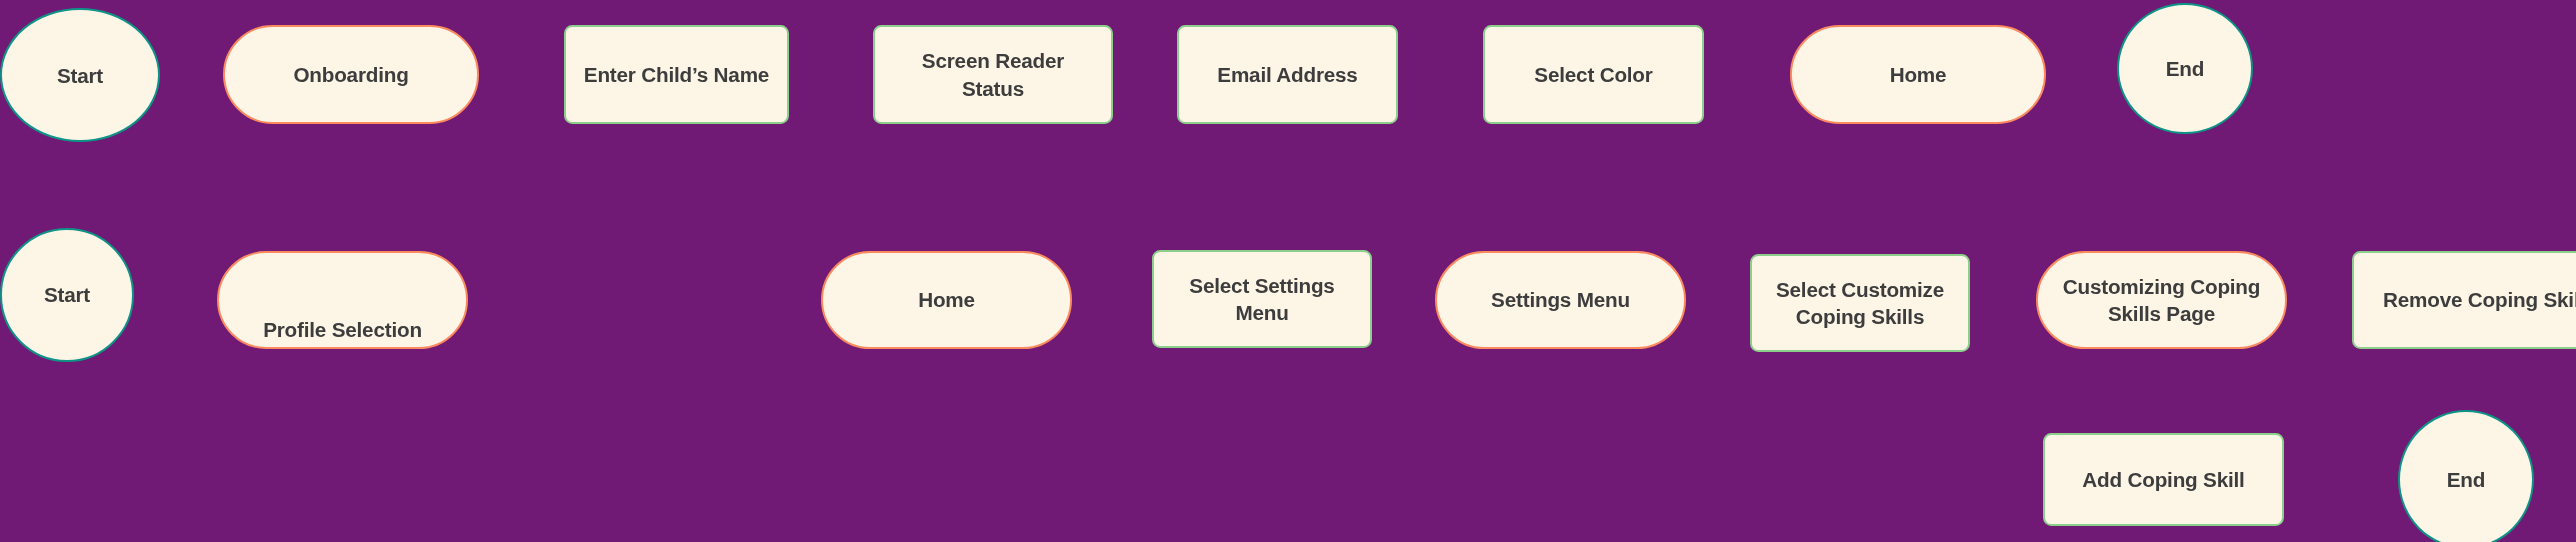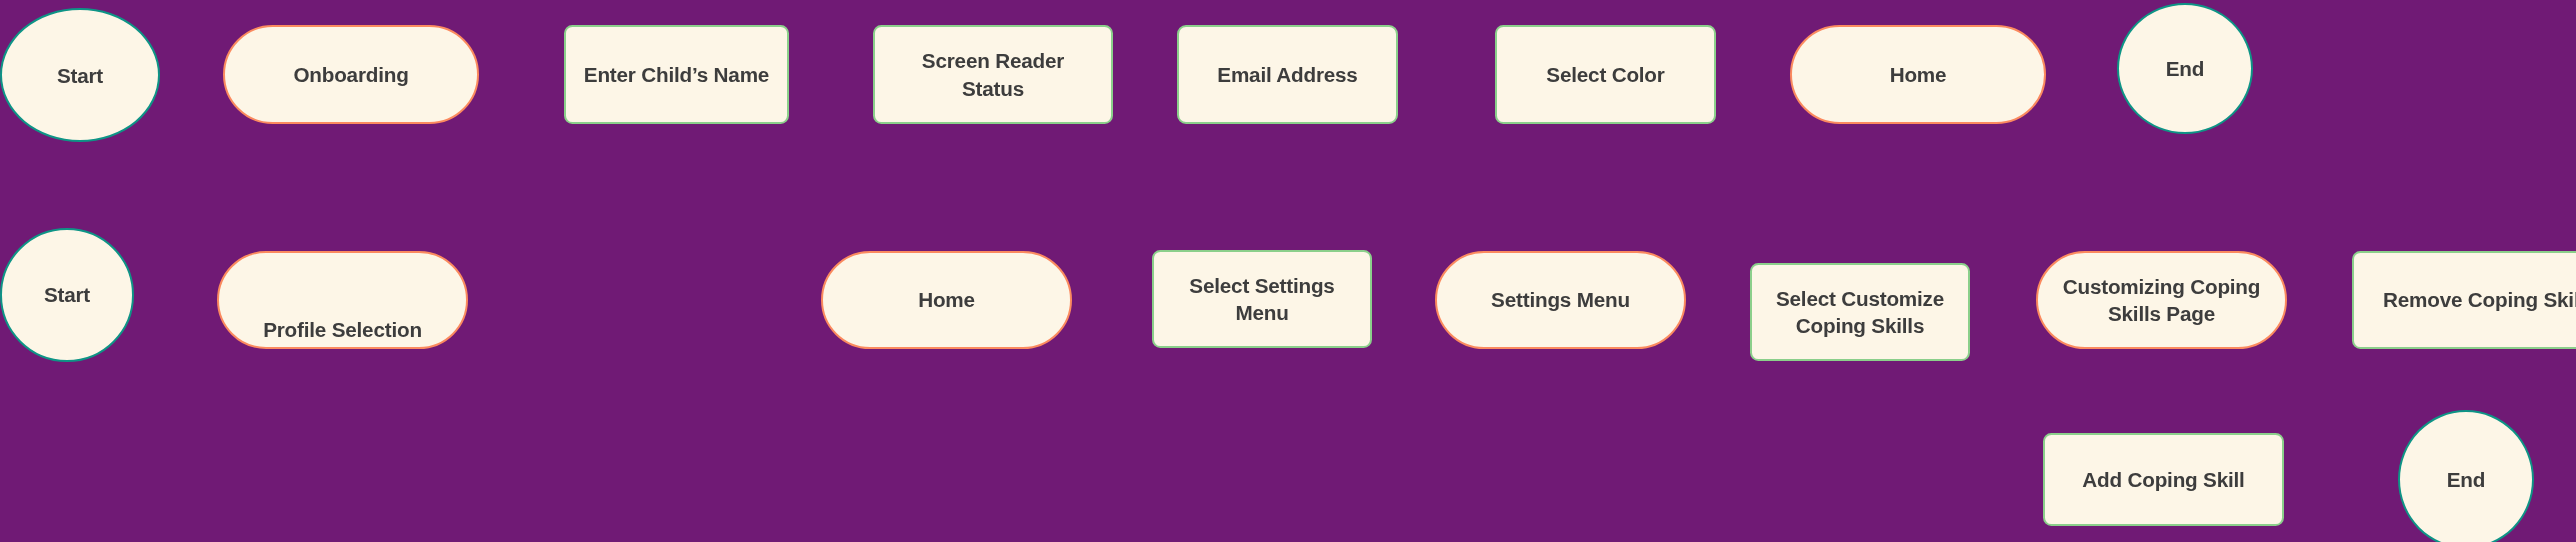--- a/index.html
+++ b/index.html
@@ -68,24 +68,24 @@
       <div class="node shape-page" style="left: 223px; top: 25px; width: 256px; height: 99px;">
         <span class="label">Onboarding</span>
       </div>
       <div class="node shape-action" style="left: 564px; top: 25px; width: 225px; height: 99px;">
         <span class="label">Enter Child’s Name</span>
       </div>
       <div class="node shape-action" style="left: 873px; top: 25px; width: 240px; height: 99px;">
         <span class="label">Screen Reader
 Status</span>
       </div>
-      <div class="node shape-action" style="left: 1177px; top: 25px; width: 221px; height: 99px; border-radius: 9px;">
+      <div class="node shape-action" style="left: 1177px; top: 25px; width: 221px; height: 99px;">
         <span class="label">Email Address</span>
       </div>
-      <div class="node shape-action" style="left: 1483px; top: 25px; width: 221px; height: 99px; margin-left: 12px;">
+      <div class="node shape-action" style="left: 1483px; top: 25px; width: 221px; height: 99px;">
         <span class="label">Select Color</span>
       </div>
       <div class="node shape-page" style="left: 1790px; top: 25px; width: 256px; height: 99px;">
         <span class="label">Home</span>
       </div>
       <div class="node shape-terminal" style="left: 2117px; top: 3.3px; width: 136px; height: 131px;">
         <span class="label">End</span>
       </div>
     </div>
     <div style="position: absolute; left: 0px; top: 0px; width: 100%; height: 100%;">
@@ -98,21 +98,21 @@
       <div class="node shape-page" style="left: 821px; top: 251px; width: 251px; height: 98px;">
         <span class="label">Home</span>
       </div>
       <div class="node shape-action" style="left: 1152px; top: 250px; width: 220px; height: 98px;">
         <span class="label">Select Settings
 Menu</span>
       </div>
       <div class="node shape-page" style="left: 1435px; top: 251px; width: 251px; height: 98px;">
         <span class="label">Settings Menu</span>
       </div>
-      <div class="node shape-action" style="left: 1750px; top: 263px; width: 220px; height: 98px;">
+      <div class="node shape-action" style="left: 1750px; top: 254px; width: 220px; height: 98px;">
         <span class="label">Select Customize
 Coping Skills</span>
       </div>
       <div class="node shape-page" style="left: 2036px; top: 251px; width: 251px; height: 98px;">
         <span class="label">Customizing Coping
 Skills Page</span>
       </div>
       <div class="node shape-action" style="left: 2352px; top: 251px; width: 264px; height: 98px;">
         <span class="label">Remove Coping Skill</span>
       </div>

